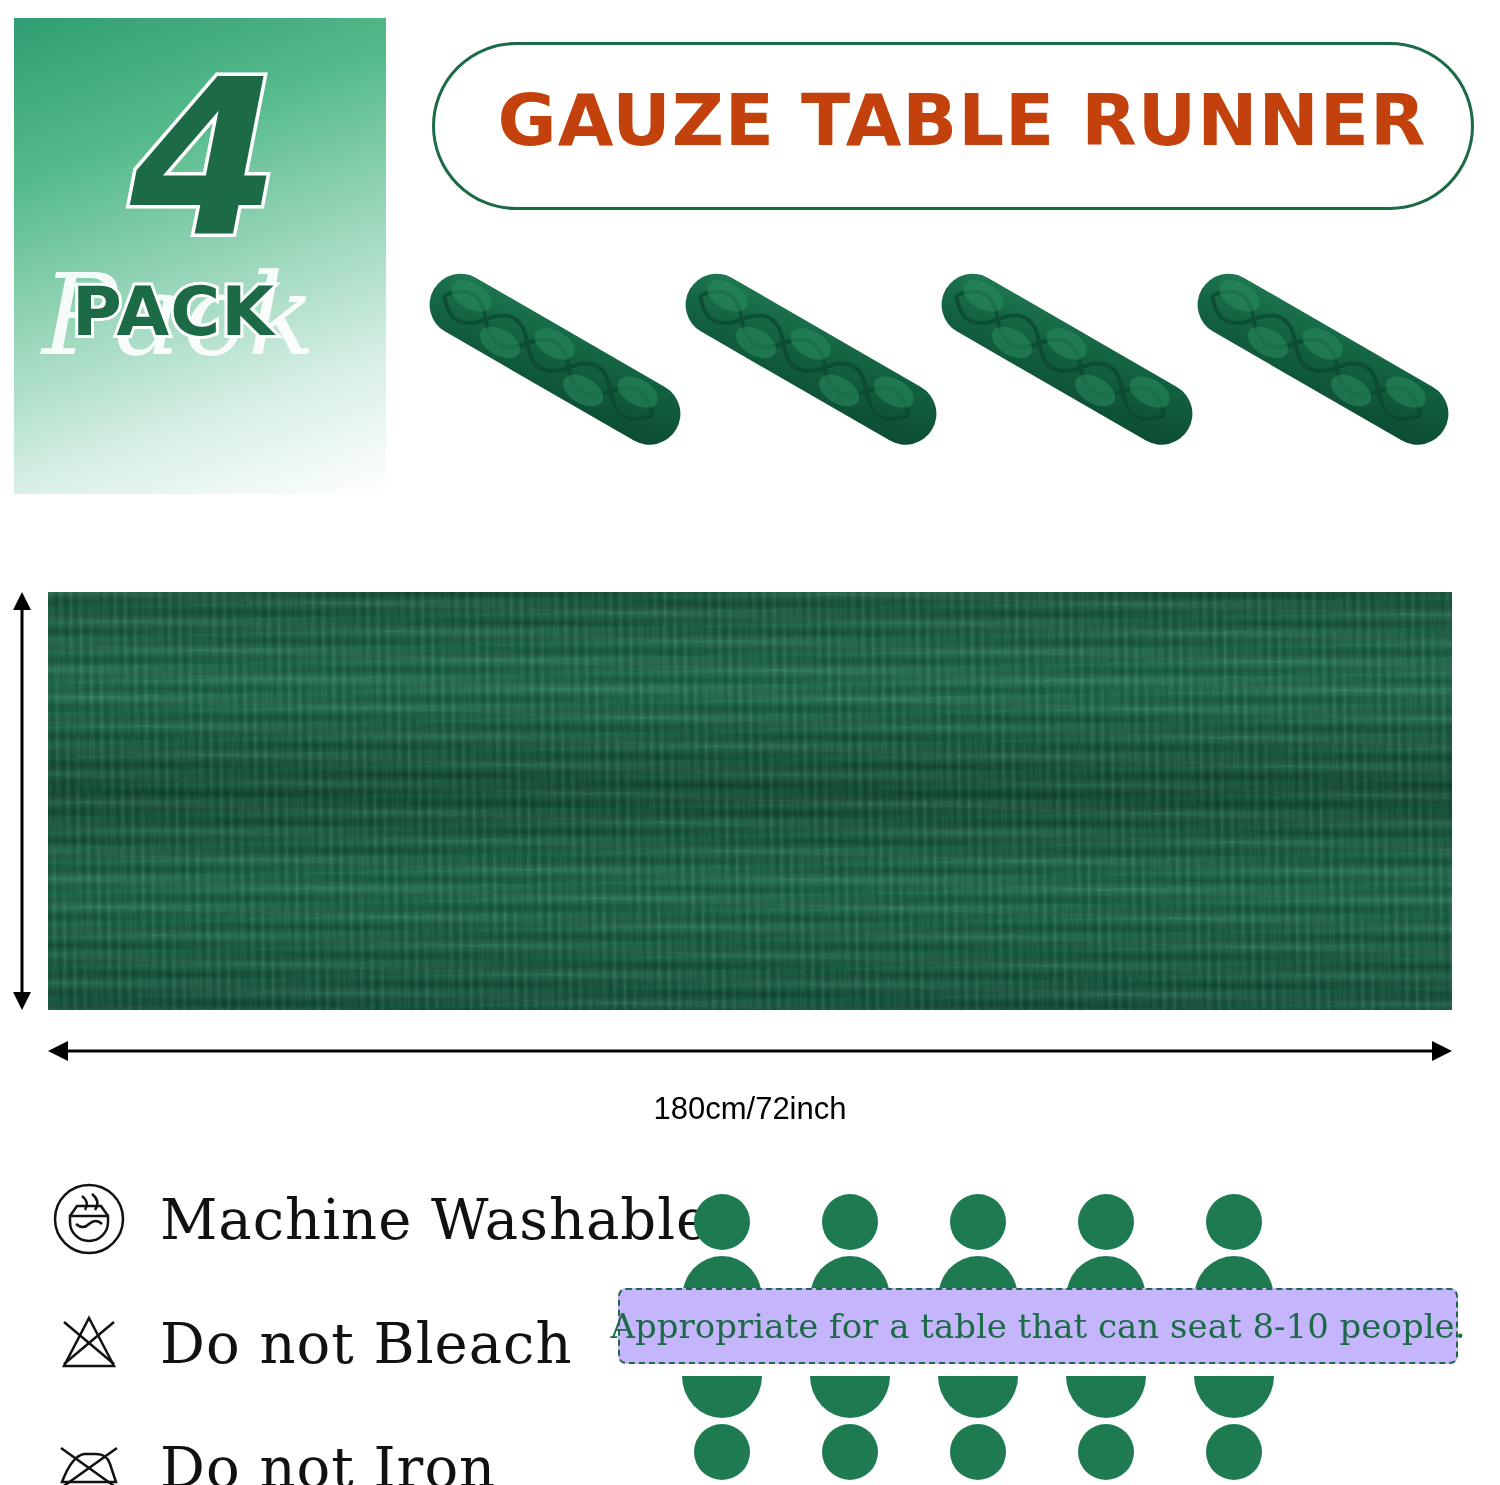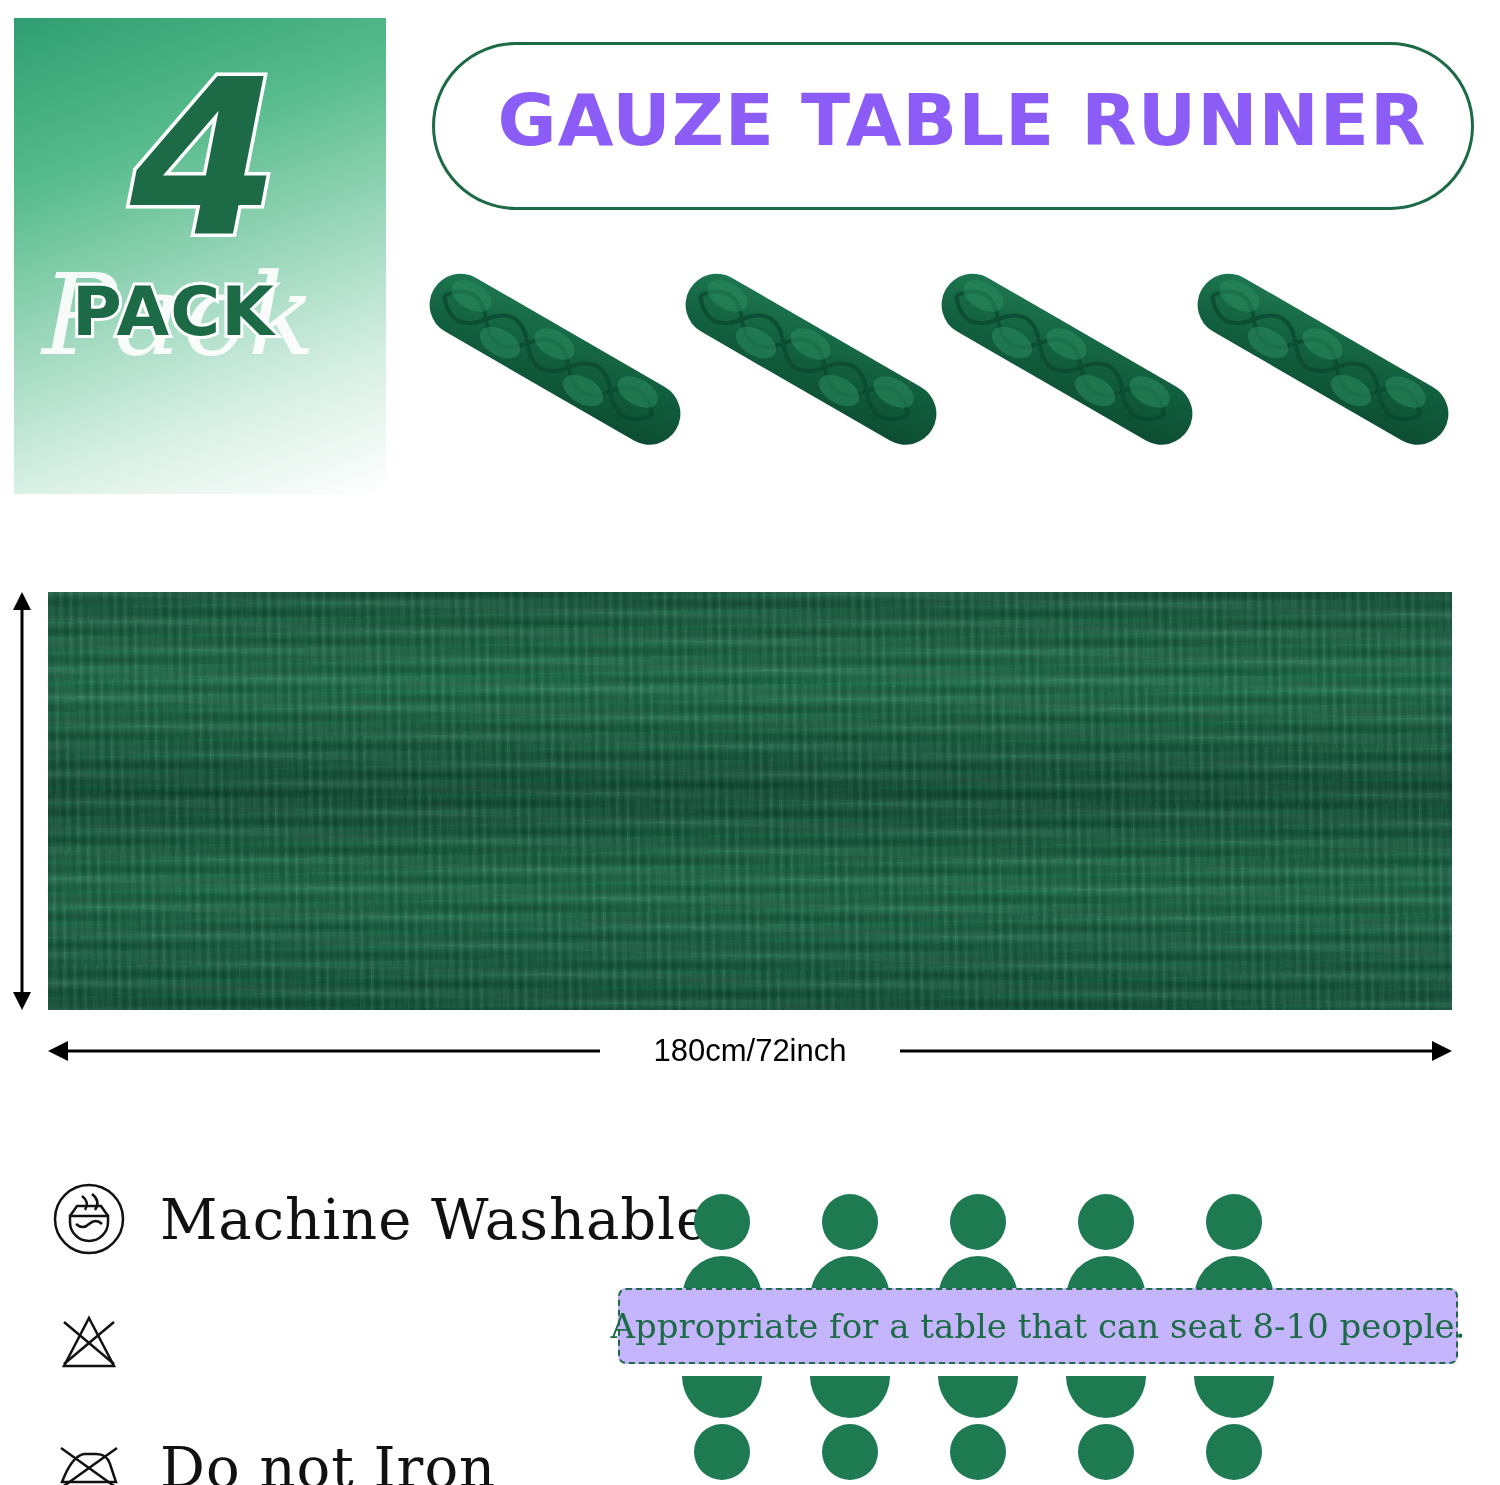--- a/index.html
+++ b/index.html
@@ -77,21 +77,21 @@
   .title-text {
     position: absolute;
     left: 462px;
     top: 78px;
     width: 1000px;
     text-align: center;
     font-family: "DejaVu Sans", sans-serif;
     font-weight: bold;
     font-size: 72px;
     letter-spacing: 1px;
-    color: #8b5cf6;
+    color: #c2410c;
     white-space: nowrap;
   }
 
   
   .bundles {
     position: absolute;
     left: 404px;
     top: 236px;
     width: 1070px;
     height: 260px;
@@ -139,21 +139,21 @@
   .dim-h {
     position: absolute;
     left: 48px;
     top: 1028px;
     width: 1404px;
     height: 46px;
   }
   .dim-h-label {
     position: absolute;
     left: 600px;
-    top: 1030px;
+    top: 1088px;
     width: 300px;
     text-align: center;
     font-family: "Liberation Sans", sans-serif;
     font-size: 31px;
     color: #000;
     background: #fff;
     padding: 3px 10px;
     box-sizing: border-box;
   }
 
@@ -349,20 +349,21 @@
   </div>
 
   <div class="care-row">
     <span class="care-icon">
       <svg width="74" height="74" viewBox="0 0 74 74" aria-hidden="true">
         <polygon points="37,12 62,60 12,60" fill="none" stroke="#111" stroke-width="2.5"></polygon>
         <line x1="12" y1="16" x2="62" y2="58" stroke="#111" stroke-width="2.5"></line>
         <line x1="62" y1="16" x2="12" y2="58" stroke="#111" stroke-width="2.5"></line>
       </svg>
     </span>
+    <span class="care-label">Do  not  Bleach</span>
   </div>
 
   <div class="care-row">
     <span class="care-icon">
       <svg width="74" height="74" viewBox="0 0 74 74" aria-hidden="true">
         <path d="M10 52 h54 l-6 -18 q-3 -10 -14 -10 h-12 q-12 2 -22 28 z" fill="none" stroke="#111" stroke-width="2.5"></path>
         <line x1="9" y1="18" x2="65" y2="58" stroke="#111" stroke-width="2.5"></line>
         <line x1="65" y1="18" x2="9" y2="58" stroke="#111" stroke-width="2.5"></line>
       </svg>
     </span>

